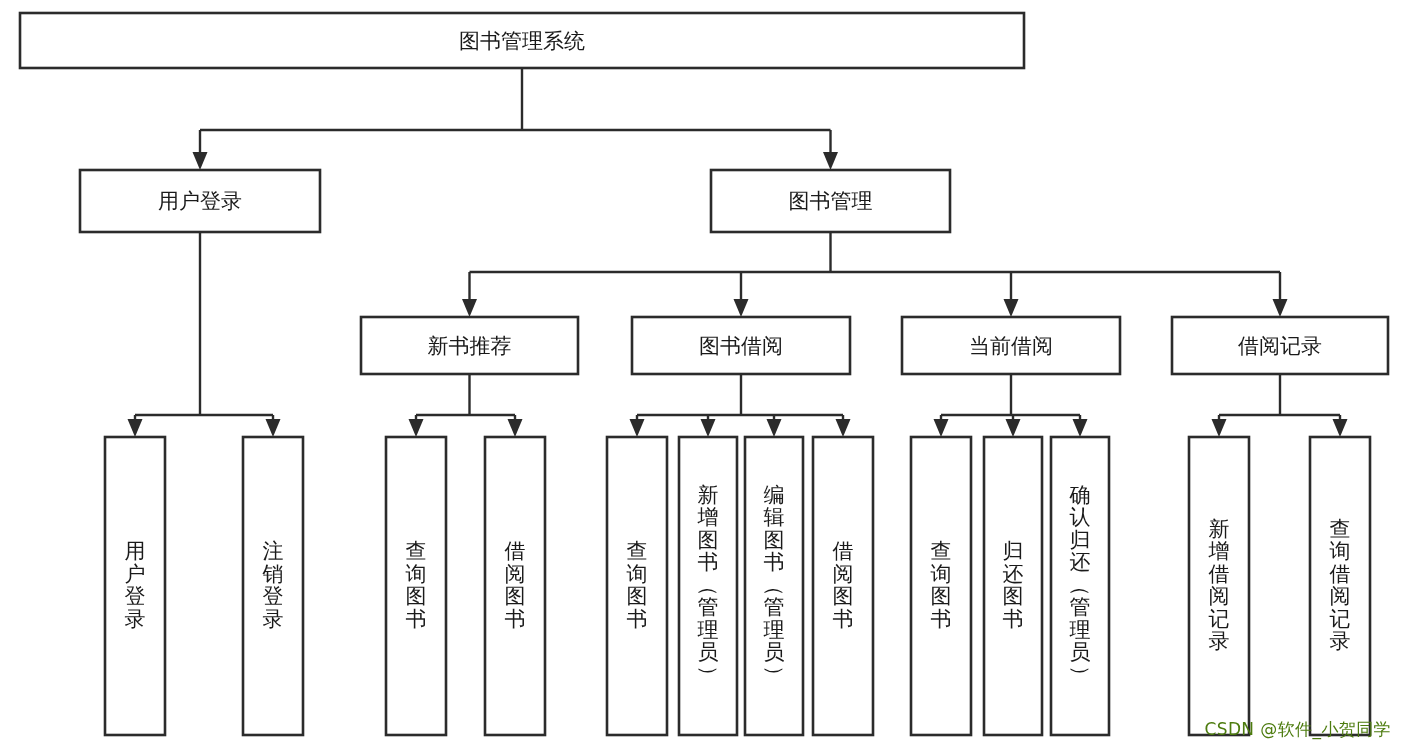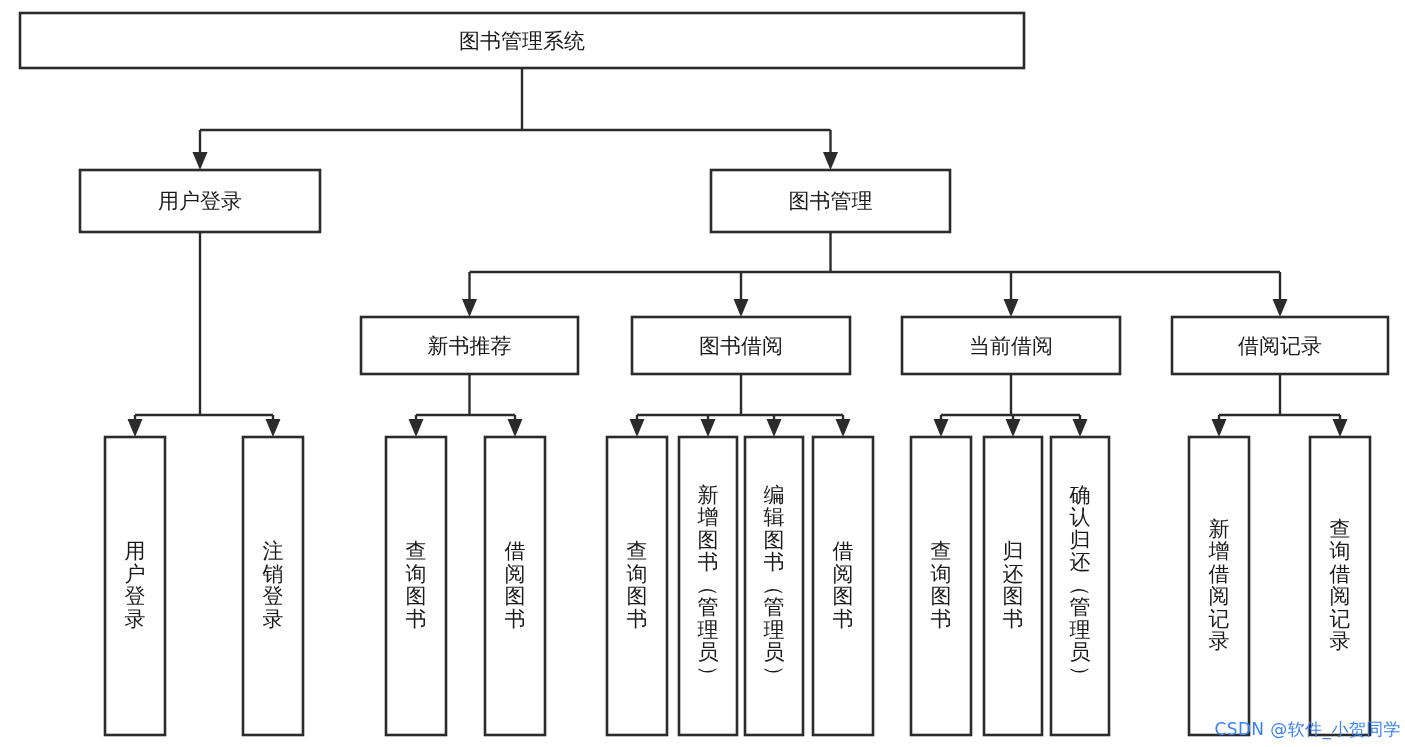--- a/index.html
+++ b/index.html
@@ -50,25 +50,25 @@
     dominant-baseline: middle;
   }
   .node-label-v-char {
     font-family: "DejaVu Sans", "Liberation Sans", sans-serif;
     font-size: 21px;
     fill: #1a1a1a;
     text-anchor: middle;
   }
   .watermark-text {
     position: absolute;
-    right: 4px;
+    right: 14px;
     bottom: 6px;
     font-family: "DejaVu Sans", "Liberation Sans", sans-serif;
     font-size: 17px;
-    color: #3b82f6;
+    color: #4d7c0f;
     white-space: nowrap;
     letter-spacing: 0.4px;
   }
 </style>
 </head>
 <body>
 
 <div id="diagram-root">
   <svg id="tree-svg" viewBox="0 0 1405 747" xmlns="http://www.w3.org/2000/svg">
     <g id="connector-layer">

